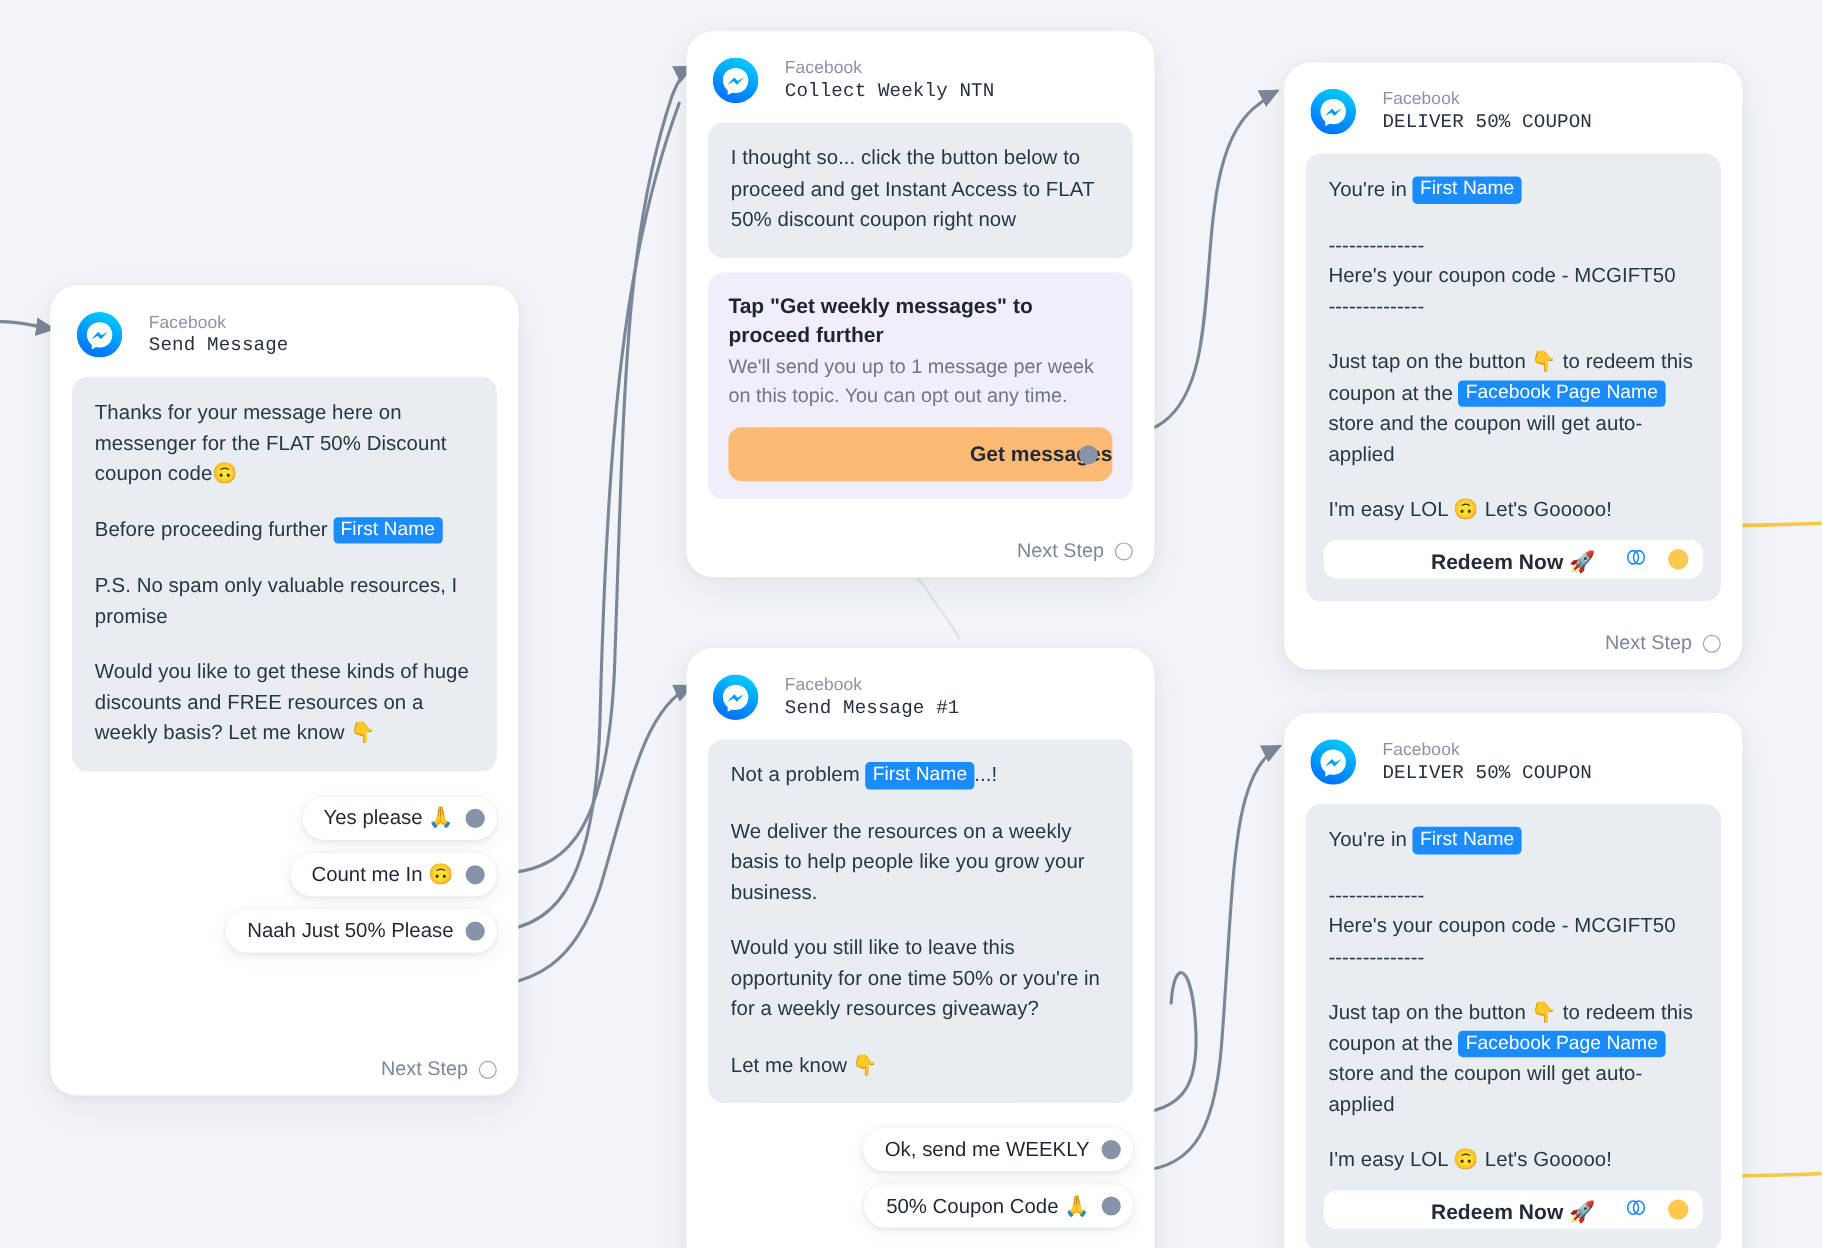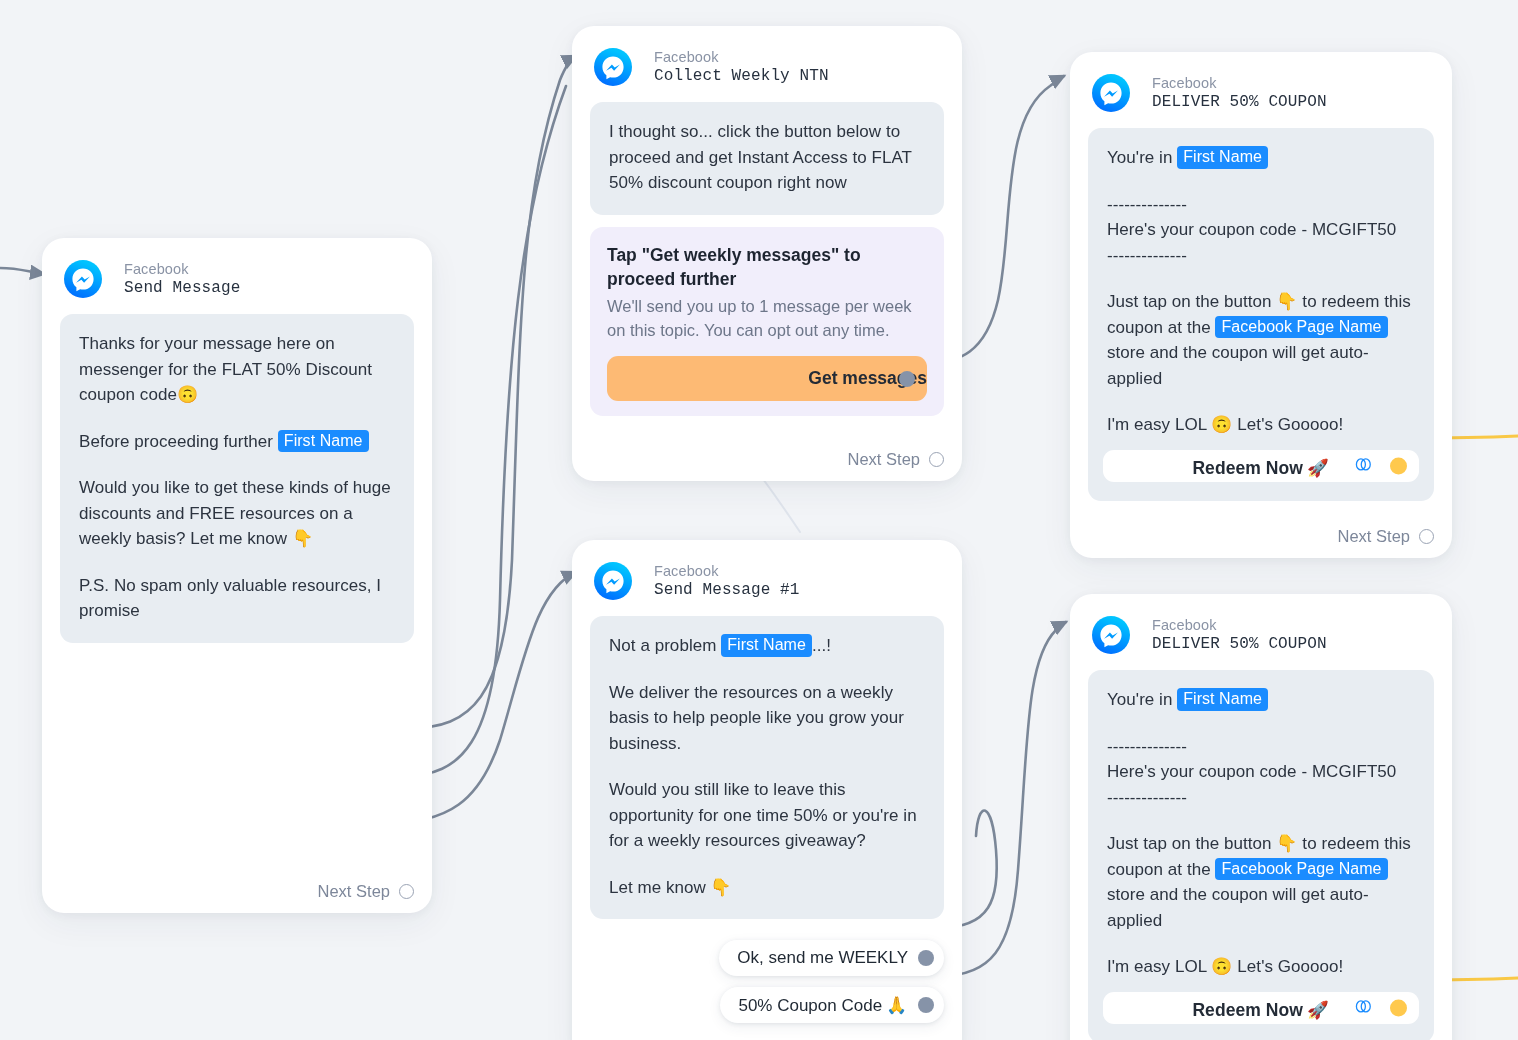--- a/index.html
+++ b/index.html
@@ -166,24 +166,38 @@
         <span class="chan">Facebook</span>
         <span class="ntitle">Send Message</span>
       </span>
     </div>
 
     <div class="bubble">
       <p>Thanks for your message here on messenger for the FLAT 50% Discount coupon code🙃</p>
       <p>
         <span>Before proceeding further </span><span class="chip">First Name</span>
       </p>
+      <p>P.S. No spam only valuable resources, I promise</p>
       <p>Would you like to get these kinds of huge discounts and FREE resources on a weekly basis? Let me know 👇</p>
-      <p>P.S. No spam only valuable resources, I promise</p>
-    </div>
-
+    </div>
+
+    <div class="replies">
+      <span class="pill">
+        <span>Yes please 🙏</span>
+        <i class="gdot"></i>
+      </span>
+      <span class="pill">
+        <span>Count me In 🙃</span>
+        <i class="gdot"></i>
+      </span>
+      <span class="pill">
+        <span>Naah Just 50% Please</span>
+        <i class="gdot"></i>
+      </span>
+    </div>
 
     <div class="nextstep">
       <span>Next Step</span>
       <i class="ring"></i>
     </div>
   </div>
 
   <div class="node" style="left:572px; top:26px; width:390px; height:455px;">
     <div class="node-head">
       <span class="fb-logo">

